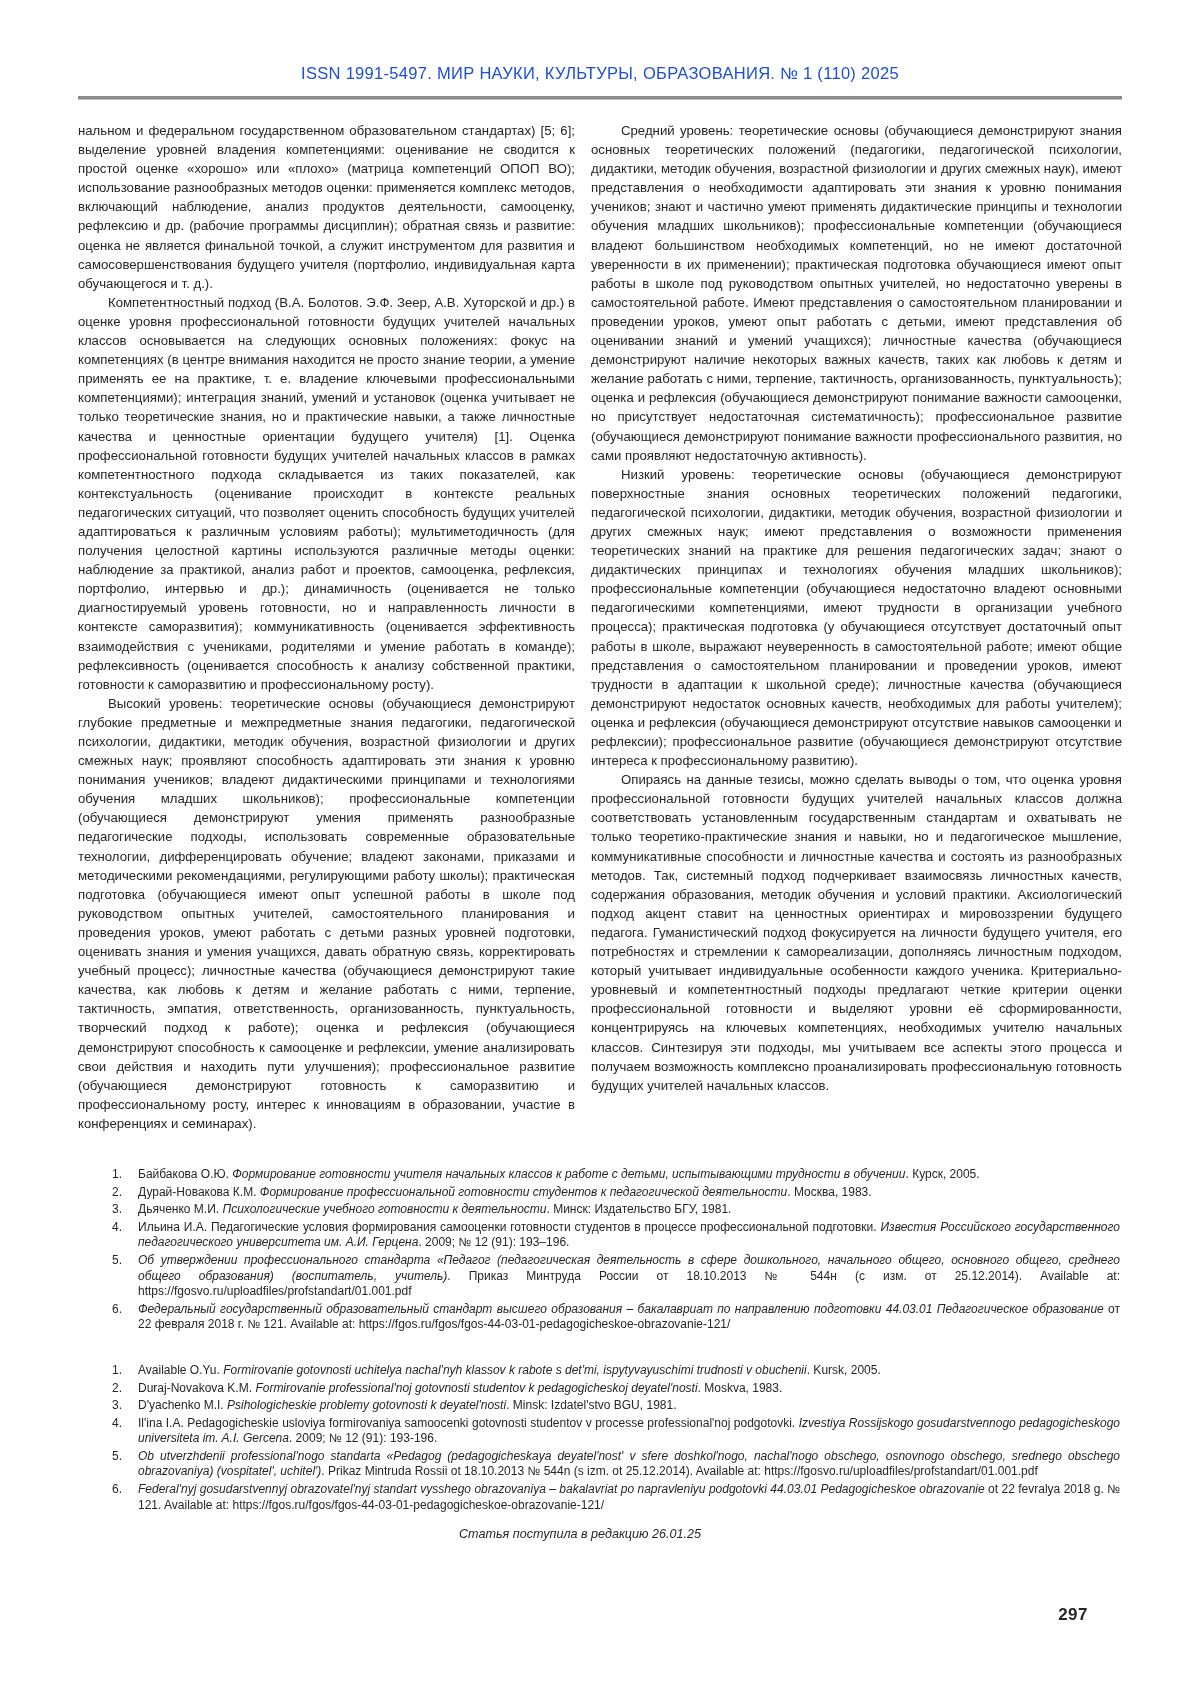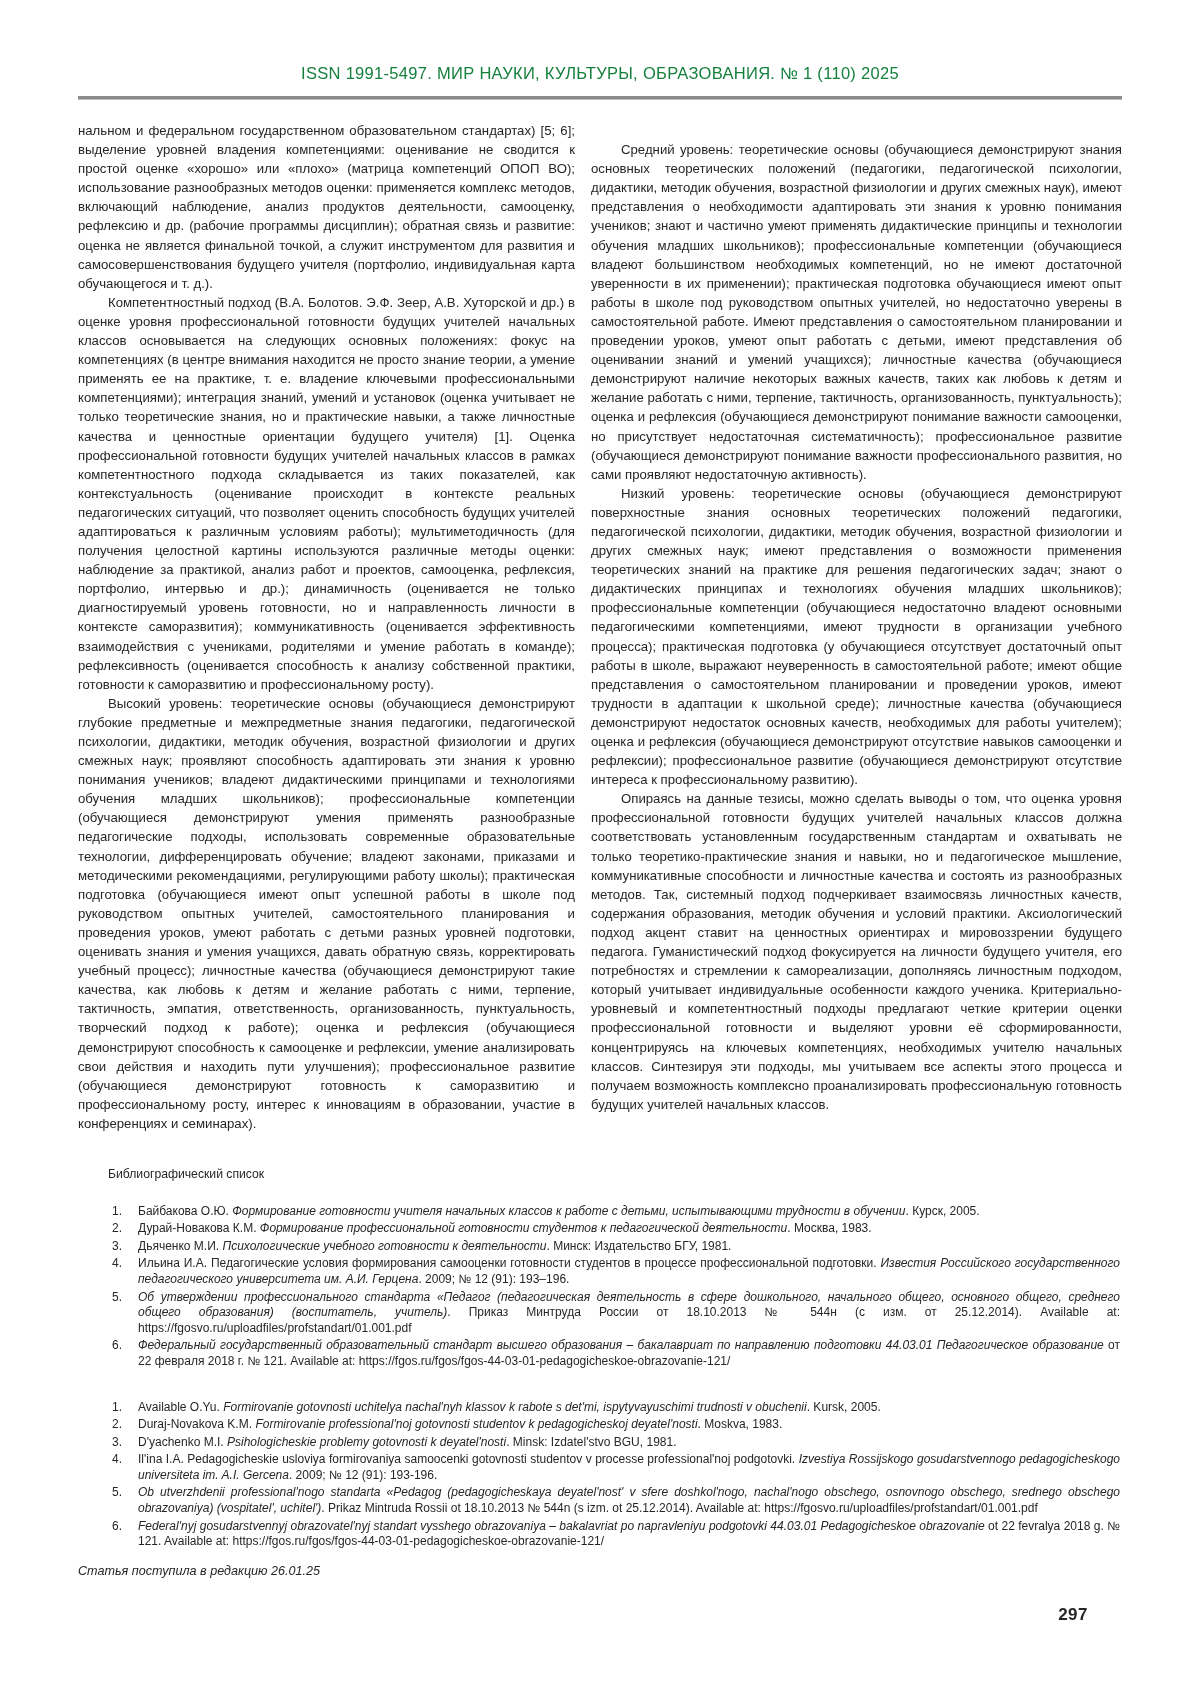--- a/index.html
+++ b/index.html
@@ -12,36 +12,35 @@
     padding:0 78px;
     font-family:"Liberation Sans",sans-serif;
     color:#262626;
     overflow:hidden;
   }
   .journal-line{
     text-align:center;
     padding-top:64px;
     font-size:16.5px;
     letter-spacing:.3px;
-    color:#15803d;
+    color:#1d4ed8;
   }
   .head-rule{
     margin-top:13px;
     height:3px;
     background:#8c8c8c;
     border-bottom:1px solid #bdbdbd;
   }
   .columns{
     display:flex;
     gap:16px;
     margin-top:21px;
     font-size:13.2px;
     line-height:19.1px;
     text-align:justify;
-    align-items:center;
   }
   .col-left{flex:0 0 497px;width:497px;}
   .col-right{flex:1;}
   p.para{margin:0;text-indent:0;}
   p.para.indent{text-indent:30px;}
   .bib-section{
     margin-top:34px;
     font-size:12px;
     line-height:15.6px;
   }
@@ -66,21 +65,21 @@
   ol.bib-list li::before{
     counter-increment:bibitem;
     content:counter(bibitem) ".";
     position:absolute;
     left:-26px;
     font-style:normal;
   }
   .it{font-style:italic;}
   .submitted{
     margin:14px 40px 0 0;
-    text-align:left;
+    text-align:center;
     font-style:italic;
     font-size:12.6px;
   }
   .page-number{
     position:absolute;
     right:112px;
     bottom:72px;
     font-size:17px;
     letter-spacing:.5px;
     font-weight:bold;
@@ -103,21 +102,20 @@
         <p class="para indent">Высокий уровень: теоретические основы (обучающиеся демонстрируют глубокие предметные и межпредметные знания педагогики, педагогической психологии, дидактики, методик обучения, возрастной физиологии и других смежных наук; проявляют способность адаптировать эти знания к уровню понимания учеников; владеют дидактическими принципами и технологиями обучения младших школьников); профессиональные компетенции (обучающиеся демонстрируют умения применять разнообразные педагогические подходы, использовать современные образовательные технологии, дифференцировать обучение; владеют законами, приказами и методическими рекомендациями, регулирующими работу школы); практическая подготовка (обучающиеся имеют опыт успешной работы в школе под руководством опытных учителей, самостоятельного планирования и проведения уроков, умеют работать с детьми разных уровней подготовки, оценивать знания и умения учащихся, давать обратную связь, корректировать учебный процесс); личностные качества (обучающиеся демонстрируют такие качества, как любовь к детям и желание работать с ними, терпение, тактичность, эмпатия, ответственность, организованность, пунктуальность, творческий подход к работе); оценка и рефлексия (обучающиеся демонстрируют способность к самооценке и рефлексии, умение анализировать свои действия и находить пути улучшения); профессиональное развитие (обучающиеся демонстрируют готовность к саморазвитию и профессиональному росту, интерес к инновациям в образовании, участие в конференциях и семинарах).</p>
       </div>
     <div class="col col-right" id="col-right">
         <p class="para indent">Средний уровень: теоретические основы (обучающиеся демонстрируют знания основных теоретических положений (педагогики, педагогической психологии, дидактики, методик обучения, возрастной физиологии и других смежных наук), имеют представления о необходимости адаптировать эти знания к уровню понимания учеников; знают и частично умеют применять дидактические принципы и технологии обучения младших школьников); профессиональные компетенции (обучающиеся владеют большинством необходимых компетенций, но не имеют достаточной уверенности в их применении); практическая подготовка обучающиеся имеют опыт работы в школе под руководством опытных учителей, но недостаточно уверены в самостоятельной работе. Имеют представления о самостоятельном планировании и проведении уроков, умеют опыт работать с детьми, имеют представления об оценивании знаний и умений учащихся); личностные качества (обучающиеся демонстрируют наличие некоторых важных качеств, таких как любовь к детям и желание работать с ними, терпение, тактичность, организованность, пунктуальность); оценка и рефлексия (обучающиеся демонстрируют понимание важности самооценки, но присутствует недостаточная систематичность); профессиональное развитие (обучающиеся демонстрируют понимание важности профессионального развития, но сами проявляют недостаточную активность).</p>
         <p class="para indent">Низкий уровень: теоретические основы (обучающиеся демонстрируют поверхностные знания основных теоретических положений педагогики, педагогической психологии, дидактики, методик обучения, возрастной физиологии и других смежных наук; имеют представления о возможности применения теоретических знаний на практике для решения педагогических задач; знают о дидактических принципах и технологиях обучения младших школьников); профессиональные компетенции (обучающиеся недостаточно владеют основными педагогическими компетенциями, имеют трудности в организации учебного процесса); практическая подготовка (у обучающиеся отсутствует достаточный опыт работы в школе, выражают неуверенность в самостоятельной работе; имеют общие представления о самостоятельном планировании и проведении уроков, имеют трудности в адаптации к школьной среде); личностные качества (обучающиеся демонстрируют недостаток основных качеств, необходимых для работы учителем); оценка и рефлексия (обучающиеся демонстрируют отсутствие навыков самооценки и рефлексии); профессиональное развитие (обучающиеся демонстрируют отсутствие интереса к профессиональному развитию).</p>
         <p class="para indent">Опираясь на данные тезисы, можно сделать выводы о том, что оценка уровня профессиональной готовности будущих учителей начальных классов должна соответствовать установленным государственным стандартам и охватывать не только теоретико-практические знания и навыки, но и педагогическое мышление, коммуникативные способности и личностные качества и состоять из разнообразных методов. Так, системный подход подчеркивает взаимосвязь личностных качеств, содержания образования, методик обучения и условий практики. Аксиологический подход акцент ставит на ценностных ориентирах и мировоззрении будущего педагога. Гуманистический подход фокусируется на личности будущего учителя, его потребностях и стремлении к самореализации, дополняясь личностным подходом, который учитывает индивидуальные особенности каждого ученика. Критериально-уровневый и компетентностный подходы предлагают четкие критерии оценки профессиональной готовности и выделяют уровни её сформированности, концентрируясь на ключевых компетенциях, необходимых учителю начальных классов. Синтезируя эти подходы, мы учитываем все аспекты этого процесса и получаем возможность комплексно проанализировать профессиональную готовность будущих учителей начальных классов.</p>
       </div>
   </div>
 
   <div class="bib-section">
-    <div class="bib-title">Библиографический список</div>
     <ol class="bib-list" id="bib-list">
         <li><span>Байбакова О.Ю. </span><span class="it">Формирование готовности учителя начальных классов к работе с детьми, испытывающими трудности в обучении</span><span>. Курск, 2005.</span></li>
         <li><span>Дурай-Новакова К.М. </span><span class="it">Формирование профессиональной готовности студентов к педагогической деятельности</span><span>. Москва, 1983.</span></li>
         <li><span>Дьяченко М.И. </span><span class="it">Психологические учебного готовности к деятельности</span><span>. Минск: Издательство БГУ, 1981.</span></li>
         <li><span>Ильина И.А. Педагогические условия формирования самооценки готовности студентов в процессе профессиональной подготовки. </span><span class="it">Известия Российского государственного педагогического университета им. А.И. Герцена</span><span>. 2009; № 12 (91): 193–196.</span></li>
         <li><span class="it">Об утверждении профессионального стандарта «Педагог (педагогическая деятельность в сфере дошкольного, начального общего, основного общего, среднего общего образования) (воспитатель, учитель)</span><span>. Приказ Минтруда России от 18.10.2013 № 544н (с изм. от 25.12.2014). Available at: https://fgosvo.ru/uploadfiles/profstandart/01.001.pdf</span></li>
         <li><span class="it">Федеральный государственный образовательный стандарт высшего образования – бакалавриат по направлению подготовки 44.03.01 Педагогическое образование</span><span> от 22 февраля 2018 г. № 121. Available at: https://fgos.ru/fgos/fgos-44-03-01-pedagogicheskoe-obrazovanie-121/</span></li>
       </ol>
   </div>
 

